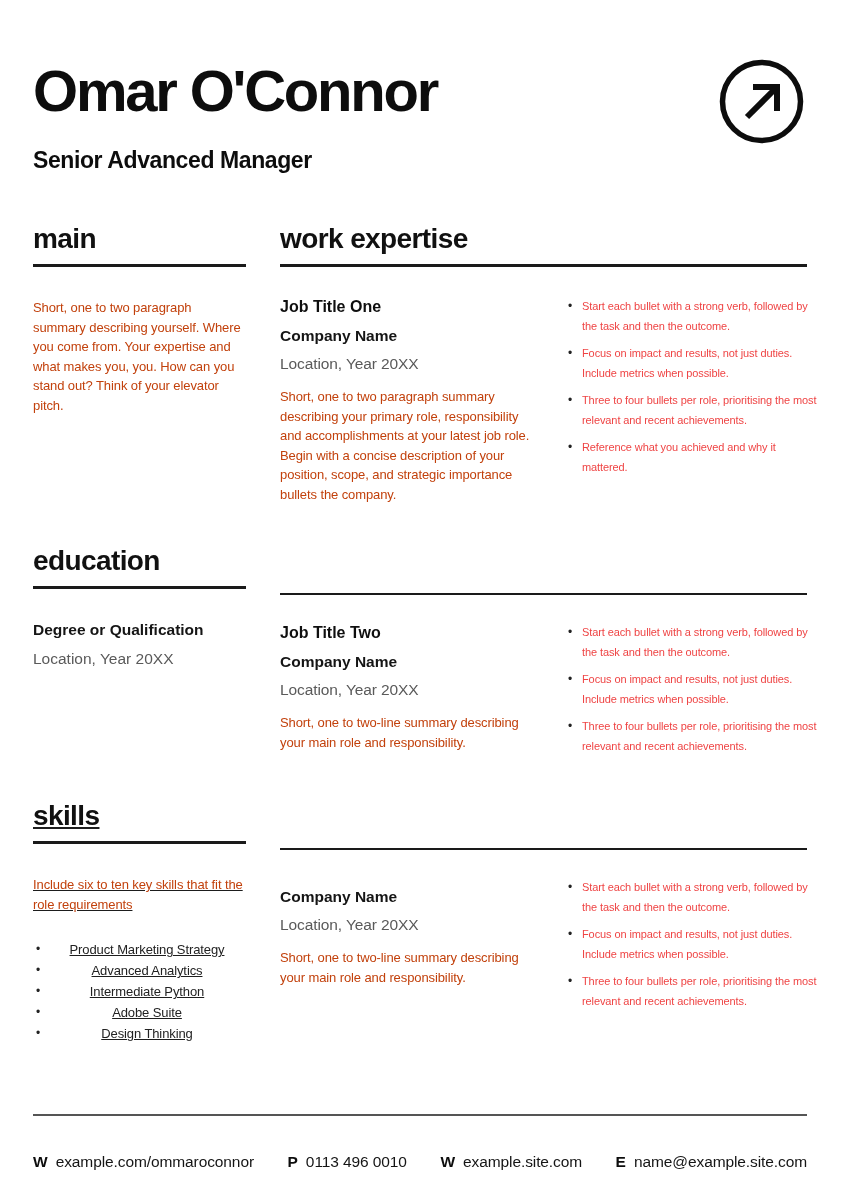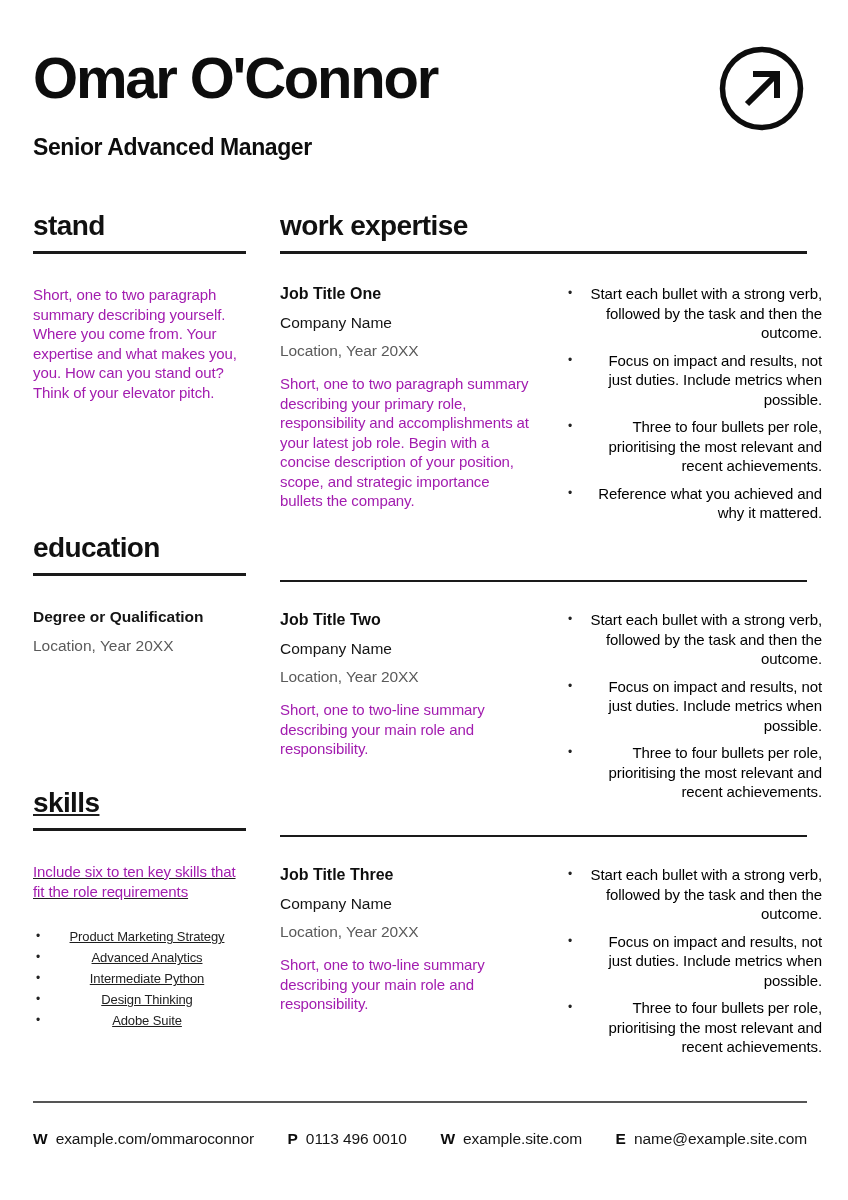--- a/index.html
+++ b/index.html
@@ -4,21 +4,21 @@
 <style>
   * { margin: 0; padding: 0; box-sizing: border-box; }
   html, body { background: #ffffff; }
   body {
     width: 848px; height: 1200px;
     font-family: "Liberation Sans", "DejaVu Sans", sans-serif;
     color: #1d1d1d;
     position: relative;
     overflow: hidden;
   }
-  .page { position: absolute; inset: 0; background: #fff; }
+  .page { position: absolute; inset: 0; background: #fff; margin-top: 13px; }
 
   
   .name {
     position: absolute; left: 33px; top: 46px;
     font-size: 58px; font-weight: 700; letter-spacing: -2.2px;
     color: #0d0d0d; line-height: 1.1; white-space: nowrap;
   }
   .job-title {
     position: absolute; left: 33px; top: 134px;
     font-size: 23px; font-weight: 700; letter-spacing: -0.4px;
@@ -29,21 +29,21 @@
     width: 85px; height: 85px; cursor: pointer;
   }
 
   
   .h2 {
     font-size: 28px; font-weight: 700; letter-spacing: -0.6px;
     color: #111; line-height: 32px;
   }
   .rule { height: 3px; background: #1a1a1a; margin-top: 9px; }
   .sec-content { margin-top: 31px; }
-  .body-txt { font-size: 15px; line-height: 19.5px; letter-spacing: -0.1px; color: #a21caf; }
+  .body-txt { font-size: 13px; line-height: 19.5px; letter-spacing: -0.1px; color: #c2410c; }
   .gray { color: #5a5a5a; }
   .b { font-weight: 700; color: #151515; }
 
   
   .left-col { position: absolute; left: 33px; width: 213px; }
   .sec-about    { top: 210px; }
   .sec-education{ top: 532px; }
   .sec-skills   { top: 787px; text-decoration: underline; }
 
   .edu-line { font-size: 15.5px; line-height: 20px; }
@@ -62,41 +62,40 @@
   
   .right-area { position: absolute; left: 280px; width: 527px; }
   .work-header { top: 210px; }
   .job { display: grid; grid-template-columns: 250px 254px; column-gap: 23px; gap: 38px; }
   .job-block-1 { top: 284px; }
   .job-block-2 { top: 580px; }
   .job-block-3 { top: 835px; }
   .sep { height: 2px; background: #1a1a1a; margin-bottom: 28px; }
 
   .jt   { font-size: 16px; font-weight: 700; color: #0f0f0f; line-height: 20px; }
-  .jc   { font-size: 15.5px; font-weight: 400; color: #151515; line-height: 20px; margin-top: 9px; }
+  .jc   { font-size: 15.5px; font-weight: 700; color: #151515; line-height: 20px; margin-top: 9px; }
   .jl   { font-size: 15.5px; line-height: 20px; margin-top: 8px; }
   .jsum { margin-top: 13px; }
 
   .bullets { list-style: none; }
   .bullets li {
     position: relative; padding-left: 14px;
-    font-size: 15px; line-height: 19.5px; letter-spacing: -0.1px; color: #000000;
+    font-size: 11px; line-height: 19.5px; letter-spacing: -0.1px; color: #ef4444;
     margin-bottom: 8px;
-    text-align: right;
   }
   .bullets li::before {
     content: "\2022"; position: absolute; left: 0; top: 0;
     font-size: 12px; color: #222;
   }
 
   
   .footer {
     position: absolute; left: 33px; top: 1101px; width: 774px;
     border-top: 2.5px solid #555;
-    padding-top: 27px;
+    padding-top: 37px;
     display: flex; justify-content: space-between; align-items: center;
   }
   .f-item { font-size: 15.5px; white-space: nowrap; }
   .f-label { font-weight: 700; color: #0d0d0d; margin-right: 8px; }
   .f-value { color: #151515; letter-spacing: -0.1px; }
 </style>
 </head>
 <body>
 
 <div class="page">
@@ -105,21 +104,21 @@
   <div class="job-title">Senior Advanced Manager</div>
   <div class="link-icon">
     <svg width="85" height="85" viewBox="0 0 85 85" aria-hidden="true">
       <circle cx="42.5" cy="42.5" r="39" fill="none" stroke="#0d0d0d" stroke-width="5.5"></circle>
       <line x1="28" y1="58" x2="55" y2="31" stroke="#0d0d0d" stroke-width="6"></line>
       <polyline points="34,28 58,28 58,52" fill="none" stroke="#0d0d0d" stroke-width="6"></polyline>
     </svg>
   </div>
 
   <div class="left-col sec-about">
-    <div class="h2">stand</div>
+    <div class="h2">main</div>
     <div class="rule"></div>
     <div class="sec-content body-txt">Short, one to two paragraph summary describing yourself. Where you come from. Your expertise and what makes you, you. How can you stand out? Think of your elevator pitch.</div>
   </div>
 
   <div class="left-col sec-education">
     <div class="h2">education</div>
     <div class="rule"></div>
     <div class="sec-content">
       <div class="edu-line b">Degree or Qualification</div>
       <div class="edu-line gray">Location, Year 20XX</div>
@@ -127,22 +126,22 @@
   </div>
 
   <div class="left-col sec-skills">
     <div class="h2">skills</div>
     <div class="rule"></div>
     <div class="sec-content body-txt">Include six to ten key skills that fit the role requirements</div>
     <ul class="skills-list">
       <li>Product Marketing Strategy</li>
       <li>Advanced Analytics</li>
       <li>Intermediate Python</li>
+      <li>Adobe Suite</li>
       <li>Design Thinking</li>
-      <li>Adobe Suite</li>
     </ul>
   </div>
 
   <div class="right-area work-header">
     <div class="h2">work expertise</div>
     <div class="rule"></div>
   </div>
 
   <div class="right-area job-block-1">
     <div class="job">
@@ -175,21 +174,20 @@
         <li>Focus on impact and results, not just duties. Include metrics when possible.</li>
         <li>Three to four bullets per role, prioritising the most relevant and recent achievements.</li>
       </ul>
     </div>
   </div>
 
   <div class="right-area job-block-3">
     <div class="sep"></div>
     <div class="job">
       <div>
-        <div class="jt">Job Title Three</div>
         <div class="jc">Company Name</div>
         <div class="jl gray body-txt">Location, Year 20XX</div>
         <div class="jsum body-txt">Short, one to two-line summary describing your main role and responsibility.</div>
       </div>
       <ul class="bullets">
         <li>Start each bullet with a strong verb, followed by the task and then the outcome.</li>
         <li>Focus on impact and results, not just duties. Include metrics when possible.</li>
         <li>Three to four bullets per role, prioritising the most relevant and recent achievements.</li>
       </ul>
     </div>

